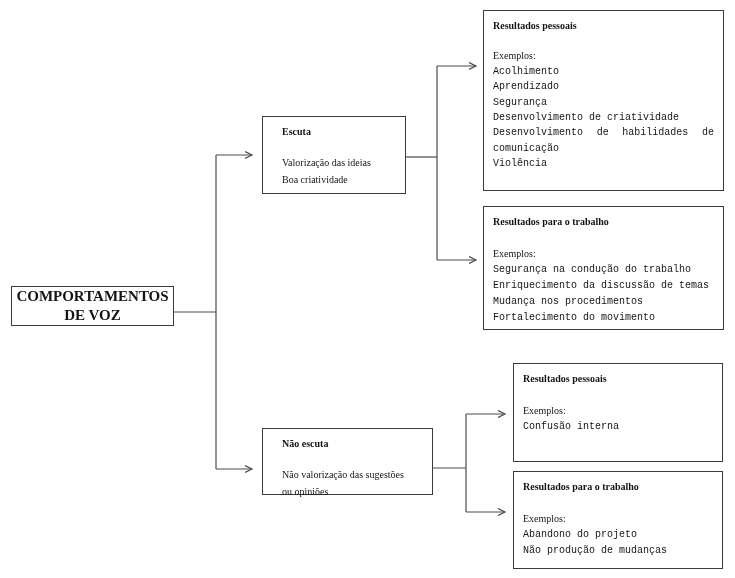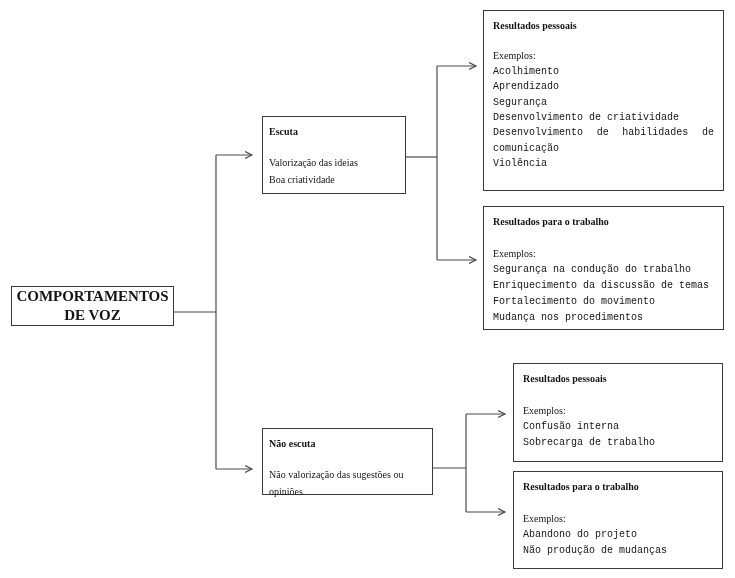--- a/index.html
+++ b/index.html
@@ -46,21 +46,21 @@
   .root-box {
     left: 11px; top: 286px; width: 163px; height: 40px;
     display: flex; align-items: center; justify-content: center;
     text-align: center;
     font-weight: bold;
     font-size: 15px;
     line-height: 19px;
     padding: 2px 6px;
   }
   .branch {
-    padding: 6px 6px;
+    padding: 6px 19px;
     line-height: 17px;
   }
   .branch .box-title { margin-bottom: 14px; }
   #box-escuta      { left: 262px; top: 116px; width: 144px; height: 78px; }
   #box-nao-escuta  { left: 262px; top: 428px; width: 171px; height: 67px; }
   .outcome {
     padding: 7px 9px;
   }
   .outcome .box-title { margin-bottom: 16px; }
   #out-1 { left: 483px; top: 10px;  width: 241px; height: 181px; line-height: 15.4px; }
@@ -129,31 +129,30 @@
         <div class="list-item">Violência</div>
       </div>
   </div>
 
   <div class="box outcome" id="out-2">
     <div class="box-title">Resultados para o trabalho</div>
     <div class="examples-label">Exemplos:</div>
     <div class="items">
         <div class="list-item">Segurança na condução do trabalho</div>
         <div class="list-item">Enriquecimento da discussão de temas</div>
+        <div class="list-item">Mudança nos procedimentos</div>
         <div class="list-item">Fortalecimento do movimento</div>
-        <div class="list-item">Mudança nos procedimentos</div>
       </div>
   </div>
 
   <div class="box outcome" id="out-3">
     <div class="box-title">Resultados pessoais</div>
     <div class="examples-label">Exemplos:</div>
     <div class="items">
         <div class="list-item">Confusão interna</div>
-        <div class="list-item">Sobrecarga de trabalho</div>
       </div>
   </div>
 
   <div class="box outcome" id="out-4">
     <div class="box-title">Resultados para o trabalho</div>
     <div class="examples-label">Exemplos:</div>
     <div class="items">
         <div class="list-item">Abandono do projeto</div>
         <div class="list-item">Não produção de mudanças</div>
       </div>

